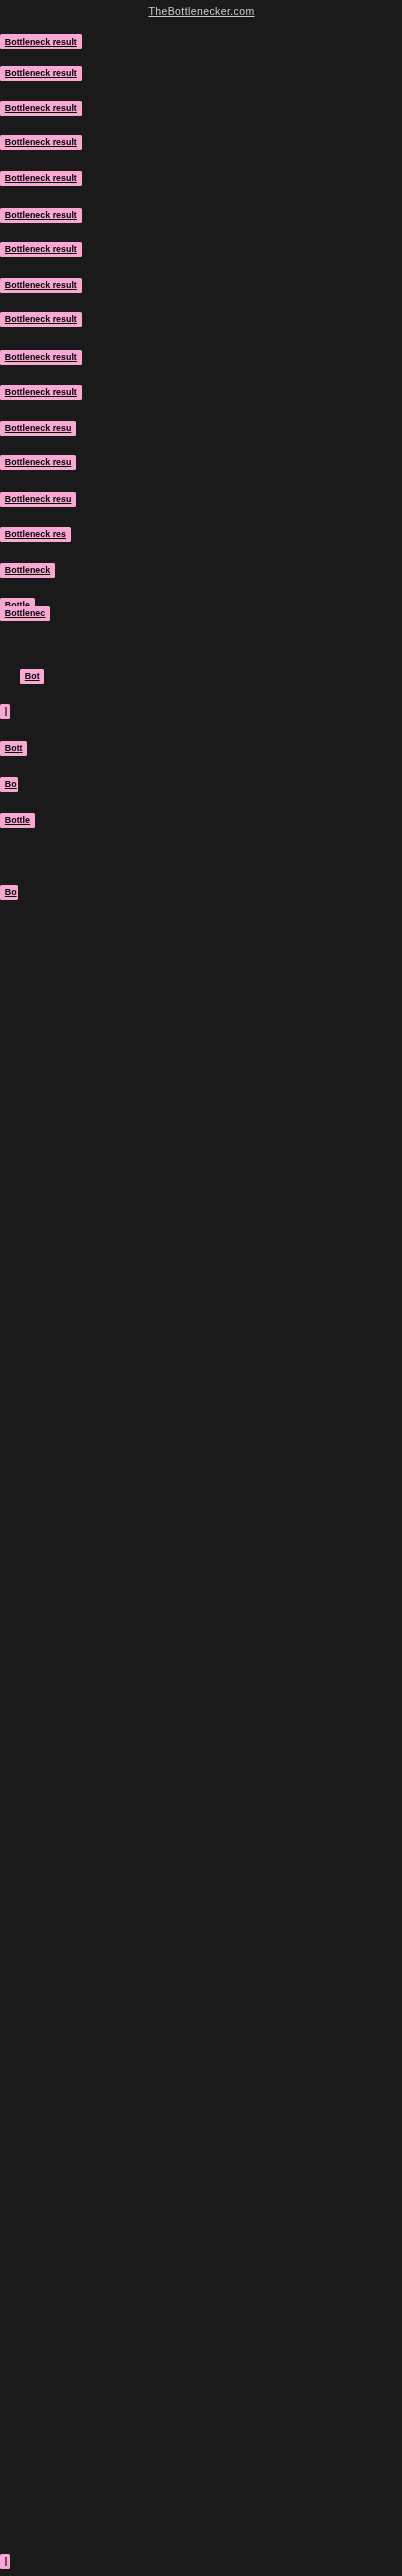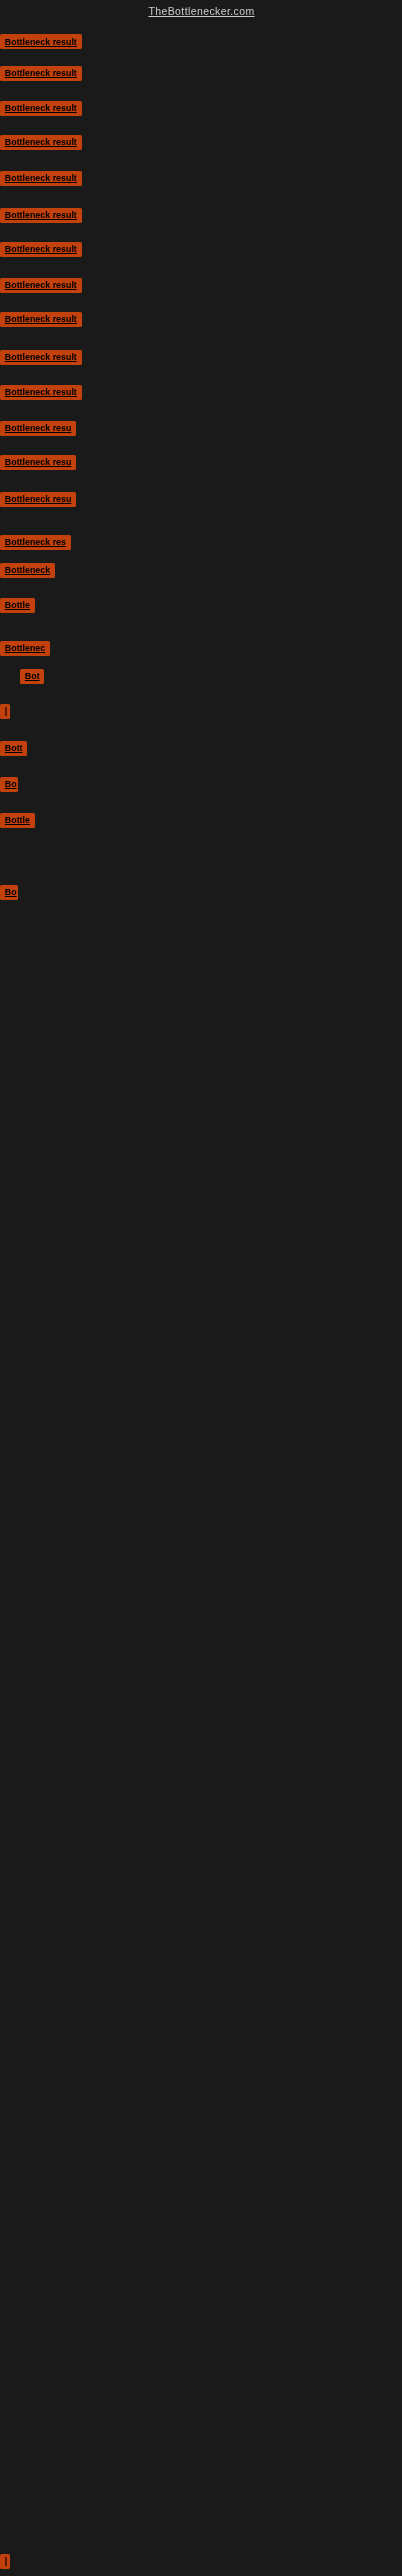--- a/index.html
+++ b/index.html
@@ -12,21 +12,21 @@
     }
     .site-title {
       text-align: center;
       color: #cccccc;
       font-size: 10.5px;
       padding: 4.8px 0 3.2px 0;
       letter-spacing: 0.4px;
     }
     .bottleneck-badge {
       display: inline-block;
-      background-color: #c2410c;
+      background-color: #f9a8d4;
       color: #000000;
       font-size: 8.9px;
       font-weight: bold;
       padding: 2.4px 4.8px;
       border-radius: 1.6px;
       white-space: nowrap;
       overflow: hidden;
       text-align: center;
     }
     .badge-row {
@@ -47,24 +47,24 @@
     <div class="badge-row" style="top: 151px; left: 0px;"><span class="bottleneck-badge" style="max-width: 97px;">Bottleneck result</span></div>
     <div class="badge-row" style="top: 188px; left: 0px;"><span class="bottleneck-badge" style="max-width: 97px;">Bottleneck result</span></div>
     <div class="badge-row" style="top: 222px; left: 0px;"><span class="bottleneck-badge" style="max-width: 97px;">Bottleneck result</span></div>
     <div class="badge-row" style="top: 258px; left: 0px;"><span class="bottleneck-badge" style="max-width: 97px;">Bottleneck result</span></div>
     <div class="badge-row" style="top: 292px; left: 0px;"><span class="bottleneck-badge" style="max-width: 97px;">Bottleneck result</span></div>
     <div class="badge-row" style="top: 330px; left: 0px;"><span class="bottleneck-badge" style="max-width: 97px;">Bottleneck result</span></div>
     <div class="badge-row" style="top: 365px; left: 0px;"><span class="bottleneck-badge" style="max-width: 97px;">Bottleneck result</span></div>
     <div class="badge-row" style="top: 401px; left: 0px;"><span class="bottleneck-badge" style="max-width: 89px;">Bottleneck resu</span></div>
     <div class="badge-row" style="top: 435px; left: 0px;"><span class="bottleneck-badge" style="max-width: 89px;">Bottleneck resu</span></div>
     <div class="badge-row" style="top: 472px; left: 0px;"><span class="bottleneck-badge" style="max-width: 89px;">Bottleneck resu</span></div>
-    <div class="badge-row" style="top: 507px; left: 0px;"><span class="bottleneck-badge" style="max-width: 81px; margin-top: 8px;">Bottleneck res</span></div>
+    <div class="badge-row" style="top: 507px; left: 0px;"><span class="bottleneck-badge" style="max-width: 81px;">Bottleneck res</span></div>
     <div class="badge-row" style="top: 543px; left: 0px;"><span class="bottleneck-badge" style="max-width: 66px;">Bottleneck</span></div>
     <div class="badge-row" style="top: 578px; left: 0px;"><span class="bottleneck-badge" style="max-width: 42px;">Bottle</span></div>
-    <div class="badge-row" style="top: 621px; left: 0px;"><span class="bottleneck-badge" style="max-width: 58px;">Bottlenec</span></div>
+    <div class="badge-row" style="top: 586px; left: 0px;"><span class="bottleneck-badge" style="max-width: 58px;">Bottlenec</span></div>
     <div class="badge-row" style="top: 649px; left: 0px; margin-left: 20px;"><span class="bottleneck-badge" style="max-width: 29px;">Bot</span></div>
     <div class="badge-row" style="top: 684px; left: 0px;"><span class="bottleneck-badge" style="max-width: 8px;">|</span></div>
     <div class="badge-row" style="top: 721px; left: 0px;"><span class="bottleneck-badge" style="max-width: 32px;">Bott</span></div>
     <div class="badge-row" style="top: 757px; left: 0px;"><span class="bottleneck-badge" style="max-width: 17.7px;">Bo</span></div>
     <div class="badge-row" style="top: 793px; left: 0px;"><span class="bottleneck-badge" style="max-width: 42px;">Bottle</span></div>
     <div class="badge-row" style="top: 865px; left: 0px;"><span class="bottleneck-badge" style="max-width: 17.7px;">Bo</span></div>
     <div class="badge-row" style="top: 2534px; left: 0px;"><span class="bottleneck-badge" style="max-width: 8px;">|</span></div>
   </div>
 
 

